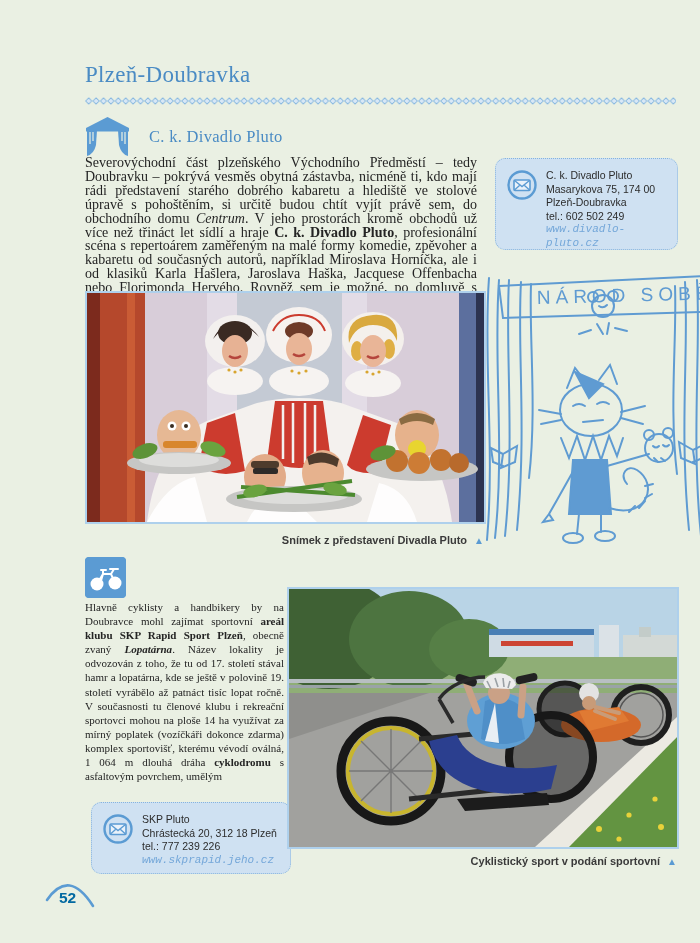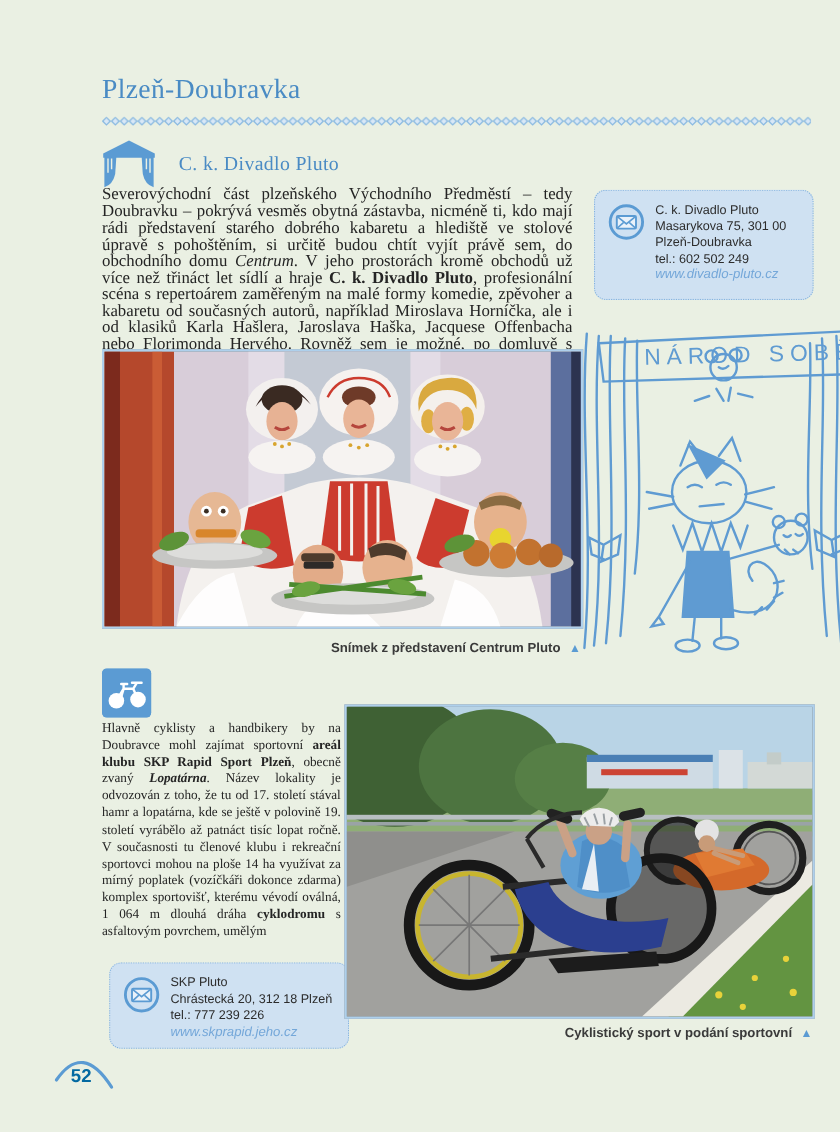--- a/index.html
+++ b/index.html
@@ -11,21 +11,21 @@
   .section-icon{position:absolute;}
   .section-heading{position:absolute;font-size:16.5px;color:#4a8bc4;font-weight:400;
                    font-family:"Liberation Serif",serif;letter-spacing:.3px;}
   .body-par{position:absolute;margin:0;text-align:justify;color:#242424;
             font-family:"Liberation Serif",serif;}
   .par-1{left:57px;top:156px;width:392px;font-size:14px;line-height:13.9px;}
   .par-2{left:57px;top:600px;width:199px;font-size:11px;line-height:14.1px;}
   .contact-box{position:absolute;background:#cfe1f2;border:1px dotted #85b3de;border-radius:10px;
                display:flex;gap:8px;padding:10px 9px 8px 10px;box-sizing:border-box;}
   .contact-lines{font-family:"Liberation Sans",sans-serif;font-size:10.5px;line-height:13.6px;color:#2c2c2c;}
-  .contact-web{font-family:Liberation Sans, sans-serif;font-style:italic;color:#74a7d9;font-size:11px;}
+  .contact-web{font-family:Liberation Mono, monospace;font-style:italic;color:#74a7d9;font-size:11px;}
   .photo{position:absolute;border:2px solid #aed0ec;background:#888;box-sizing:border-box;}
   .photo svg{display:block;}
   .caption{position:absolute;text-align:right;font-family:"Liberation Sans",sans-serif;
            font-size:11px;font-weight:700;color:#3a3a3a;}
   .caption .tri{color:#5b9bd3;font-size:10px;margin-left:7px;font-weight:400;}
   .illustration{position:absolute;left:451px;top:268px;width:248px;height:282px;}
   .page-number{position:absolute;left:31px;top:889px;font-family:"Liberation Sans",sans-serif;
                font-weight:700;font-size:15.5px;color:#0369a1;}
   .page-arc{position:absolute;left:17px;top:878px;width:52px;height:32px;}
   .sq-icon{background:#5b9bd3;border-radius:4px;}
@@ -57,21 +57,21 @@
   <p class="body-par par-1"><span>Severovýchodní část plzeňského Východního Předměstí – tedy Doubravku – pokrývá vesměs obytná zástavba, nicméně ti, kdo mají rádi představení starého dobrého kabaretu a hlediště ve stolové úpravě s pohoštěním, si určitě budou chtít vyjít právě sem, do obchodního domu </span><i>Centrum</i><span>. V jeho prostorách kromě obchodů už více než třináct let sídlí a hraje </span><b>C. k. Divadlo Pluto</b><span>, profesionální scéna s repertoárem zaměřeným na malé formy komedie, zpěvoher a kabaretu od současných autorů, například Miroslava Horníčka, ale i od klasiků Karla Hašlera, Jaroslava Haška, Jacquese Offenbacha nebo Florimonda Hervého. Rovněž sem je možné, po domluvě s principálkou, zajistit bezbariérový přístup, toalety pro vozíčkáře ovšem v divadle nejsou.</span></p>
 
   <div class="contact-box" style="left:467px;top:158px;width:183px;height:92px">
     <svg width="32" height="32" viewBox="0 0 32 32" style="flex:none">
       <circle cx="16" cy="16" r="13.5" fill="none" stroke="#5b9bd3" stroke-width="2.4"></circle>
       <rect x="8" y="11" width="16" height="10.5" rx="1" fill="#eaf2fa" stroke="#5b9bd3" stroke-width="1.6"></rect>
       <path d="M8.5,11.5 L16,17.5 L23.5,11.5 M8.5,21 L13.5,16.5 M23.5,21 L18.5,16.5" fill="none" stroke="#5b9bd3" stroke-width="1.4"></path>
     </svg>
     <div class="contact-lines">
       <div>C. k. Divadlo Pluto</div>
-      <div>Masarykova 75, 301 00</div>
+      <div>Masarykova 75, 174 00</div>
       <div>Plzeň-Doubravka</div>
       <div>tel.: 602 502 249</div>
       <div class="contact-web">www.divadlo-pluto.cz</div>
     </div>
   </div>
 
   <div class="photo" style="left:57px;top:291px;width:401px;height:233px">
     <svg width="397" height="229" viewBox="0 0 397 229">
       <rect width="397" height="229" fill="#d8cdd9"></rect>
       <rect x="120" y="0" width="160" height="229" fill="#e3dce6"></rect>
@@ -211,21 +211,21 @@
       <ellipse cx="94" cy="270" rx="10" ry="5"></ellipse>
         <ellipse cx="126" cy="268" rx="10" ry="5"></ellipse>
 
       <path d="M130,240 C168,252 180,216 158,202 C148,196 140,206 148,216"></path>
       <path d="M150,244 l6,-6 M160,240 l6,-7 M166,230 l7,-4 M166,218 l8,-2"></path>
     </g>
     <text x="58" y="36" fill="#5f9bd2" font-family="Liberation Sans, sans-serif" font-size="19" letter-spacing="5" transform="rotate(-1.5 58 36)">NÁROD SOBĚ</text>
   </svg>
 
   <div class="caption" style="left:57px;top:534px;width:399px">
-    <span>Snímek z představení Centrum Pluto</span><span class="tri">▲</span>
+    <span>Snímek z představení Divadla Pluto</span><span class="tri">▲</span>
   </div>
 
   <svg class="section-icon sq-icon" style="left:57px;top:557px" width="41" height="41" viewBox="0 0 41 41">
     <rect width="41" height="41" rx="4" fill="#5b9bd3"></rect>
     <circle cx="12" cy="27" r="6.5" fill="#ffffff"></circle>
     <circle cx="30" cy="26" r="6.5" fill="#ffffff"></circle>
     <path d="M12,27 L18,17 L26,17 L30,26 M18,17 L15,27 M26,17 L29,12 M25,12 L33,12 M16,13 L21,13 M18,14 L18,17" stroke="#ffffff" stroke-width="2" fill="none" stroke-linecap="round"></path>
   </svg>
 
   <p class="body-par par-2"><span>Hlavně cyklisty a handbikery by na Doubravce mohl zajímat sportovní </span><b>areál klubu SKP Rapid Sport Plzeň</b><span>, obecně zvaný </span><b><i>Lopatárna</i></b><span>. Název lokality je odvozován z toho, že tu od 17. století stával hamr a lopatárna, kde se ještě v polovině 19. století vyrábělo až patnáct tisíc lopat ročně. V současnosti tu členové klubu i rekreační sportovci mohou na ploše 14 ha využívat za mírný poplatek (vozíčkáři dokonce zdarma) komplex sportovišť, kterému vévodí oválná, 1 064 m dlouhá dráha </span><b>cyklodromu</b><span> s asfaltovým povrchem, umělým</span></p>

